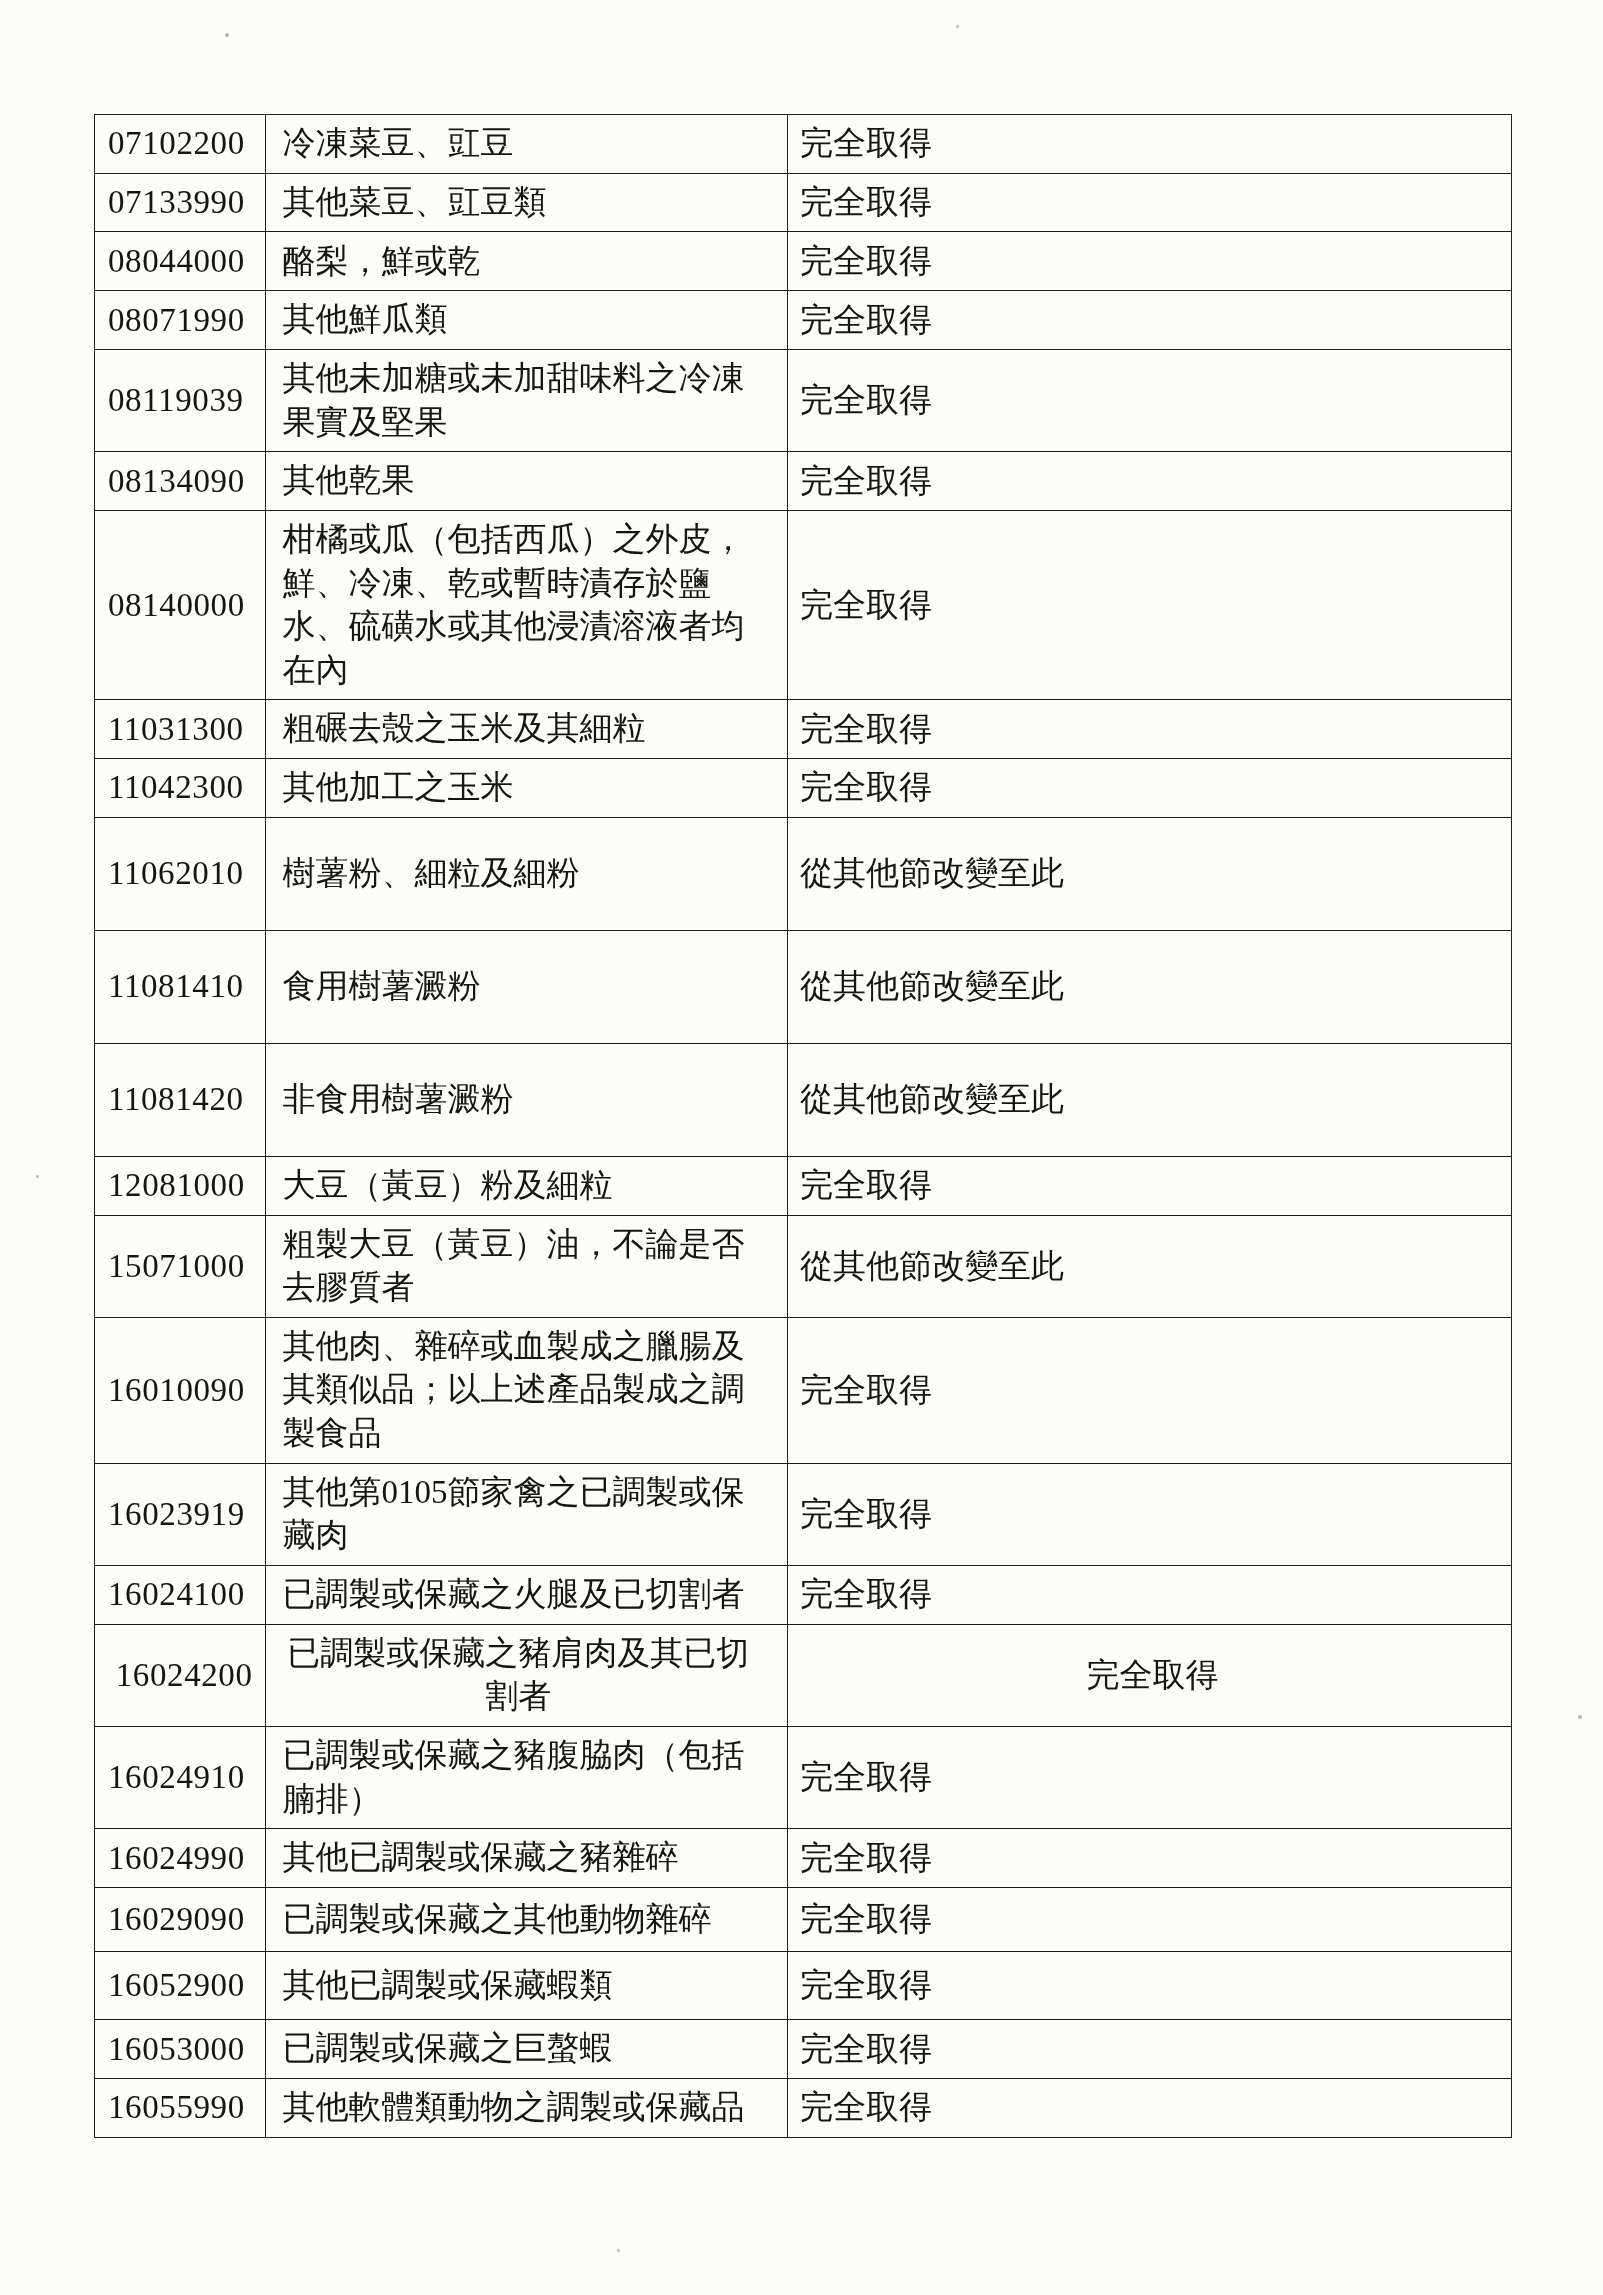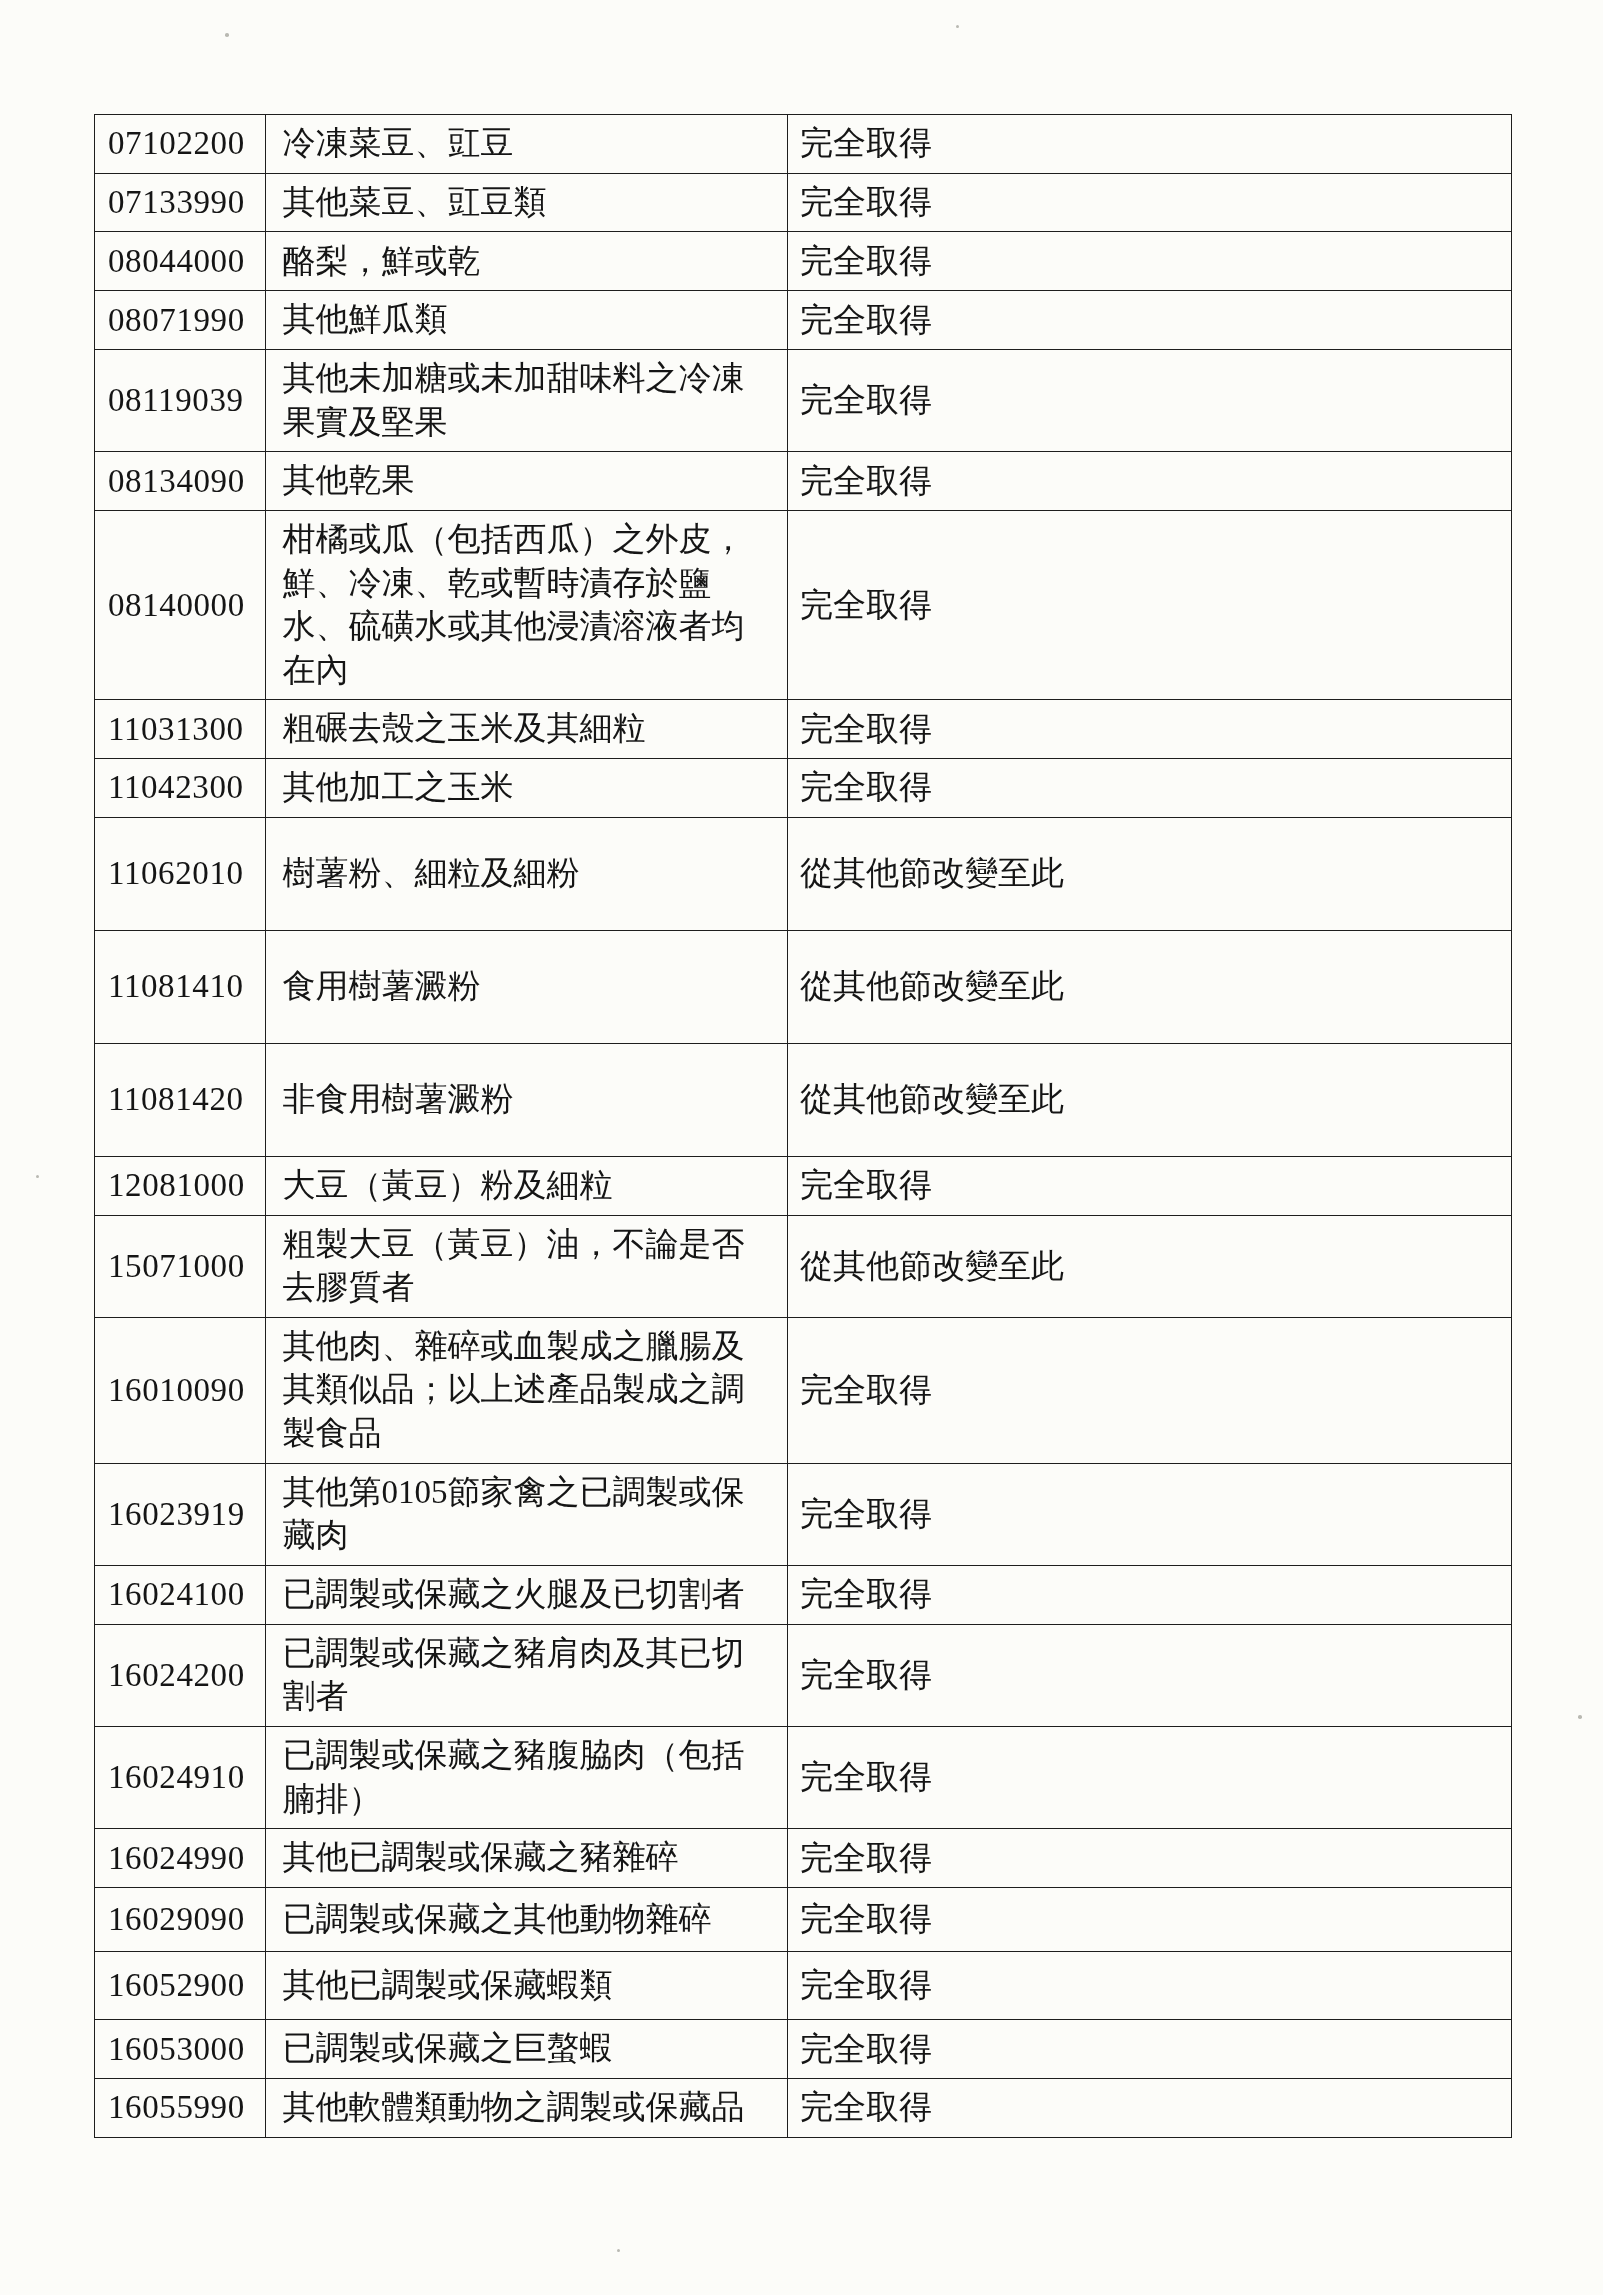--- a/index.html
+++ b/index.html
@@ -142,21 +142,21 @@
         <tr style="height: 89px;">
     <td class="code">16023919</td>
     <td class="desc">其他第0105節家禽之已調製或保藏肉</td>
     <td class="rule">完全取得</td>
   </tr>
         <tr style="height: 49px;">
     <td class="code">16024100</td>
     <td class="desc">已調製或保藏之火腿及已切割者</td>
     <td class="rule">完全取得</td>
   </tr>
-        <tr style="height: 89px;">
+        <tr style="height: 89px; text-align: center;">
     <td class="code">16024200</td>
     <td class="desc">已調製或保藏之豬肩肉及其已切割者</td>
     <td class="rule">完全取得</td>
   </tr>
         <tr style="height: 90px;">
     <td class="code">16024910</td>
     <td class="desc">已調製或保藏之豬腹脇肉（包括腩排）</td>
     <td class="rule">完全取得</td>
   </tr>
         <tr style="height: 59px;">

